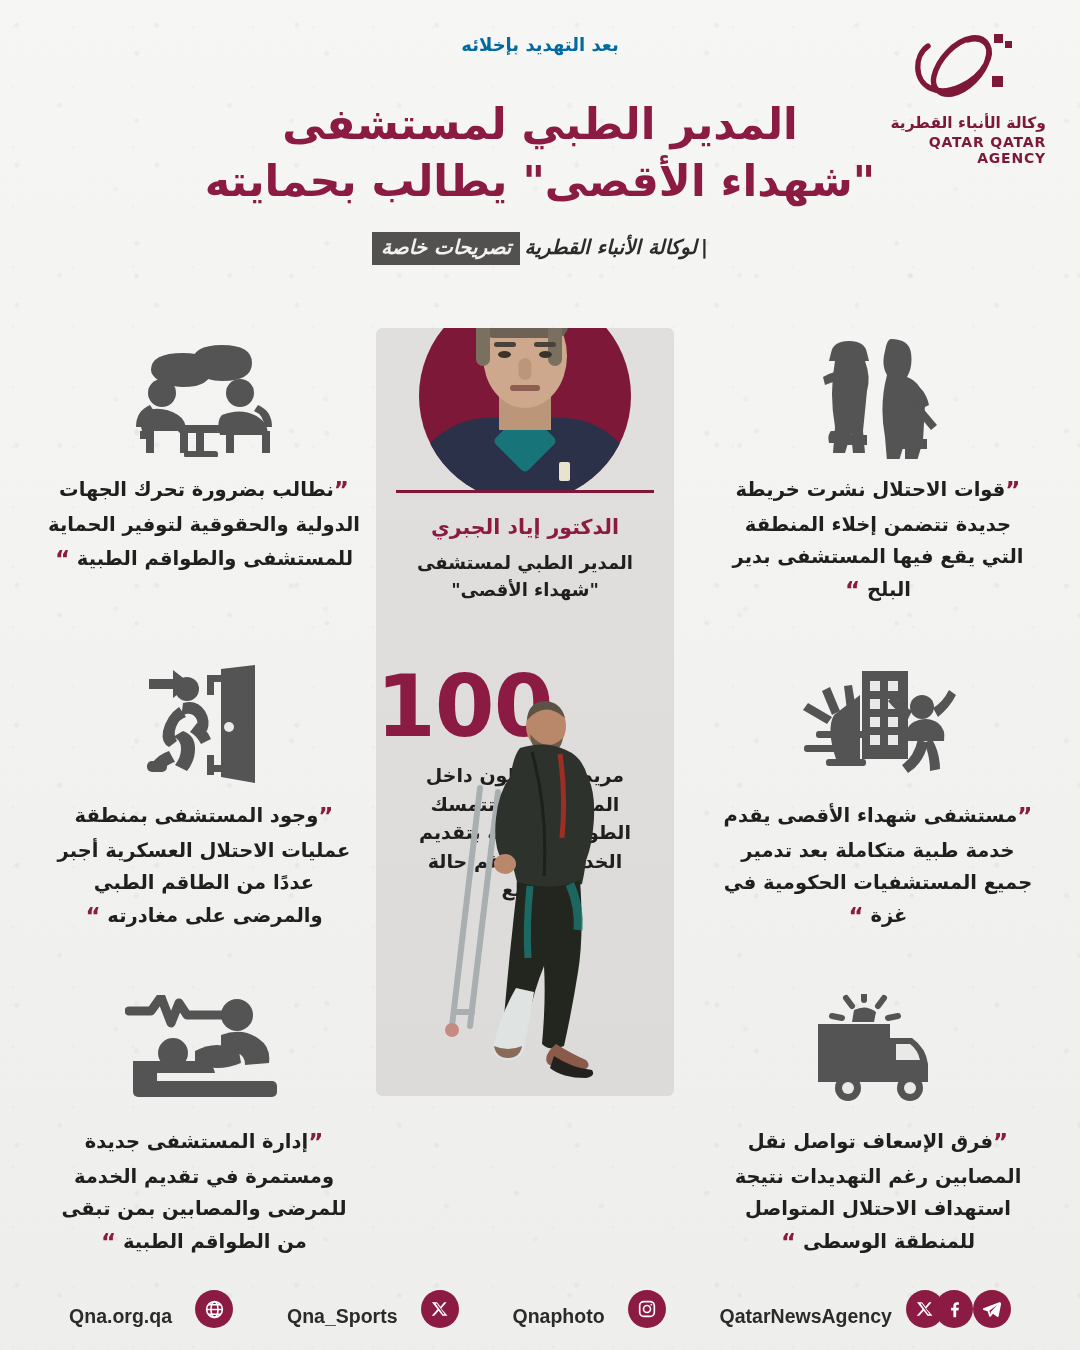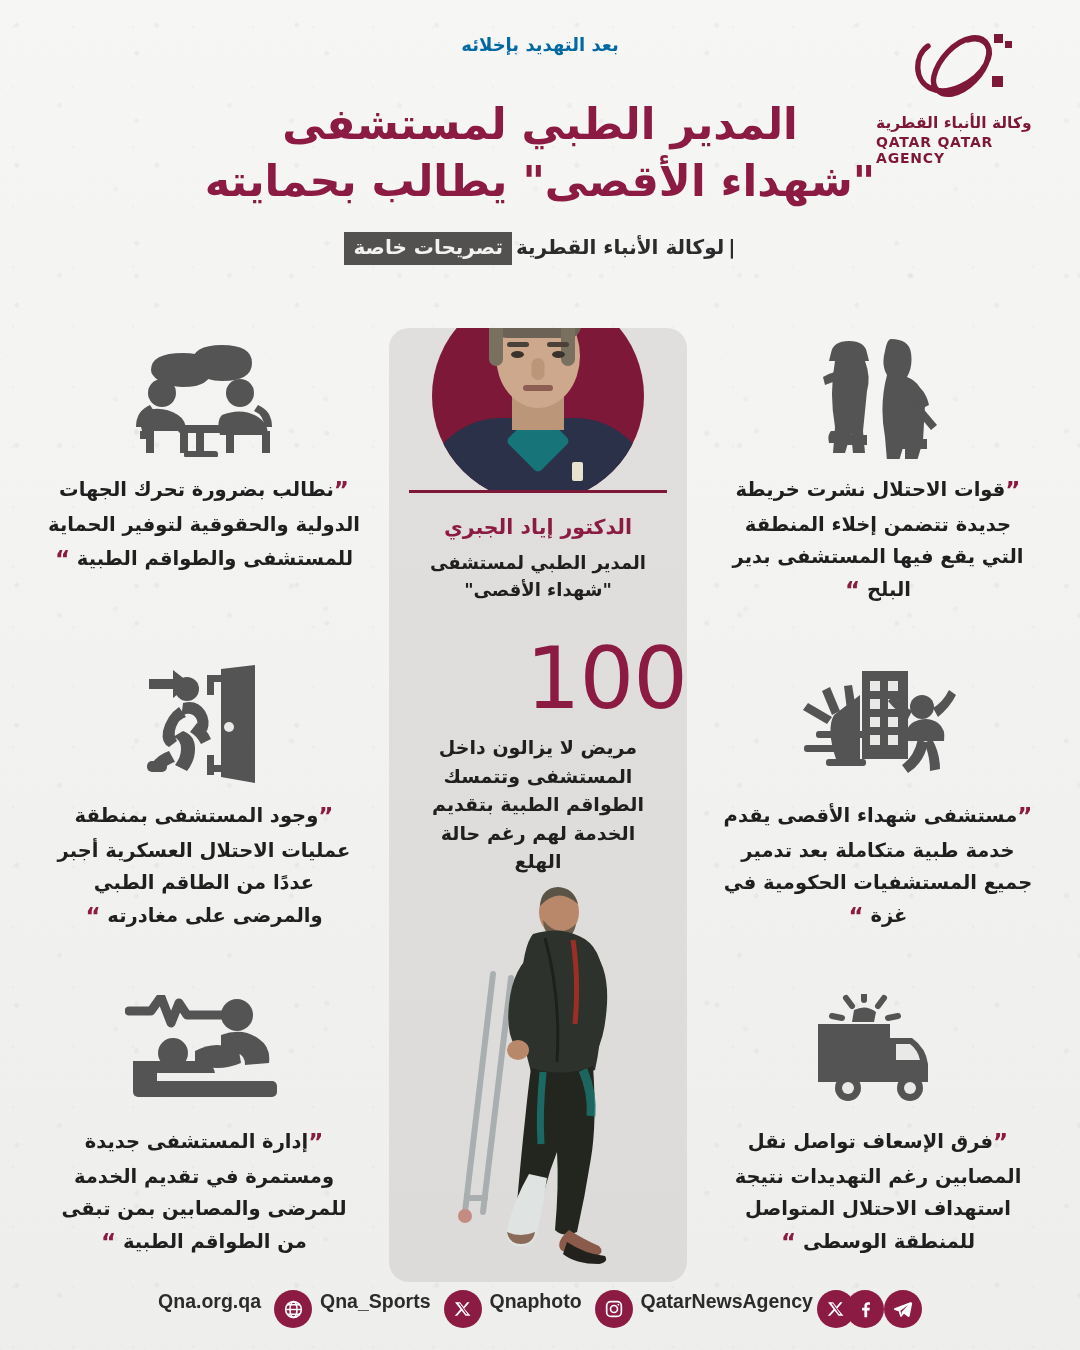--- a/index.html
+++ b/index.html
@@ -32,40 +32,40 @@
     position:absolute;top:34px;left:0;width:1080px;text-align:center;
     font-size:18px;font-weight:bold;color:#0369a1;letter-spacing:.3px;
   }
   .title{
     position:absolute;top:96px;left:0;width:1080px;text-align:center;
     font-size:43px;line-height:1.32;font-weight:bold;color:#8b1b42;
   }
   .title .l2{display:block}
   .badge-row{
     position:absolute;top:232px;left:0;width:1080px;text-align:center;
-    font-size:20px;font-weight:bold;white-space:nowrap;
+    font-size:20px;font-weight:bold;white-space:nowrap;font-style:italic;
   }
   .badge-row .pill{
     background:#53514f;color:#f2f2f1;padding:3px 9px 5px;display:inline-block;
     line-height:1.25;
   }
   .badge-row .plain{color:#2b2b2b;padding:0 4px;}
   .badge-row .bar{color:#2b2b2b;font-weight:bold}
 
   
-  .logo{position:absolute;top:24px;right:34px;width:170px;text-align:left}
+  .logo{position:absolute;top:24px;right:34px;width:170px;text-align:right}
   .logo svg{display:block;margin:0 auto}
   .logo .ar{font-size:15.5px;font-weight:bold;color:#7d1838;margin-top:4px;letter-spacing:.2px}
   .logo .en{font-size:14px;font-weight:bold;color:#7d1838;letter-spacing:.8px;margin-top:2px}
 
   
   .center-panel{
-    position:absolute;left:389px;top:328px;width:298px;height:954px;
+    position:absolute;left:376px;top:328px;width:298px;height:768px;
     background:linear-gradient(180deg,#e0dfdd,#dedddb 55%,#dcdbd9);
-    border-radius:20px;overflow:hidden;
+    border-radius:6px;overflow:hidden;
   }
   .portrait-wrap{position:relative;width:298px;height:165px;overflow:hidden}
   .portrait-circle{
     position:absolute;left:50%;top:-38px;transform:translateX(-50%);
     width:212px;height:212px;border-radius:50%;
     background:#7d1838;overflow:hidden;
   }
   .pc-inner{position:absolute;inset:0}
   
   .p-head{position:absolute;left:50%;top:14px;transform:translateX(-50%);width:84px;height:104px;border-radius:42px/52px;background:#cda88c}
@@ -92,21 +92,21 @@
   .p-badge{position:absolute;left:50%;top:172px;margin-left:34px;width:11px;height:19px;border-radius:2px;background:#e7e3cf}
   .p-rule{position:absolute;left:20px;right:20px;bottom:0;height:3px;background:#7d1838}
 
   .name{
     margin-top:22px;text-align:center;font-size:20.5px;font-weight:bold;color:#8b1b42;
   }
   .role{
     margin-top:10px;text-align:center;font-size:18px;line-height:1.5;font-weight:bold;color:#1f1f1f;
   }
   .bignum{
-    margin-top:32px;text-align:right;font-size:86px;line-height:1;font-weight:normal;color:#8b1b42;
+    margin-top:60px;text-align:left;font-size:86px;line-height:1;font-weight:bold;color:#8b1b42;
     letter-spacing:-1px;
   }
   .numdesc{
     margin:12px 26px 0;text-align:center;font-size:19px;line-height:1.5;font-weight:bold;color:#1f1f1f;
   }
 
   
   .crutchman{position:absolute;left:0;right:0;bottom:0;height:400px}
   .crutchman svg{display:block;margin:0 auto}
 
@@ -125,21 +125,21 @@
   .bL3{left:48px;top:984px}
   .bR1{left:722px;top:332px}
   .bR2{left:722px;top:658px}
   .bR3{left:722px;top:984px}
 
   
   .footer{
     position:absolute;left:0;bottom:22px;width:1080px;
     display:flex;align-items:center;justify-content:center;gap:0;
   }
-  .f-group{display:flex;align-items:flex-start;gap:13px;margin:0 4px}
+  .f-group{display:flex;align-items:flex-end;gap:23px;margin:0 27px}
   .f-icons{display:flex;align-items:center}
   .f-icons .ico{margin-left:-9px}
   .f-icons .ico:first-child{margin-left:0}
   .ico{
     width:38px;height:38px;border-radius:50%;background:#8b1b42;
     display:flex;align-items:center;justify-content:center;color:#fff;
     position:relative;
   }
   .ico svg{display:block}
   .f-label{font-size:19.5px;font-weight:bold;color:#2b2b2b;direction:ltr;font-family:"Liberation Sans",sans-serif}

